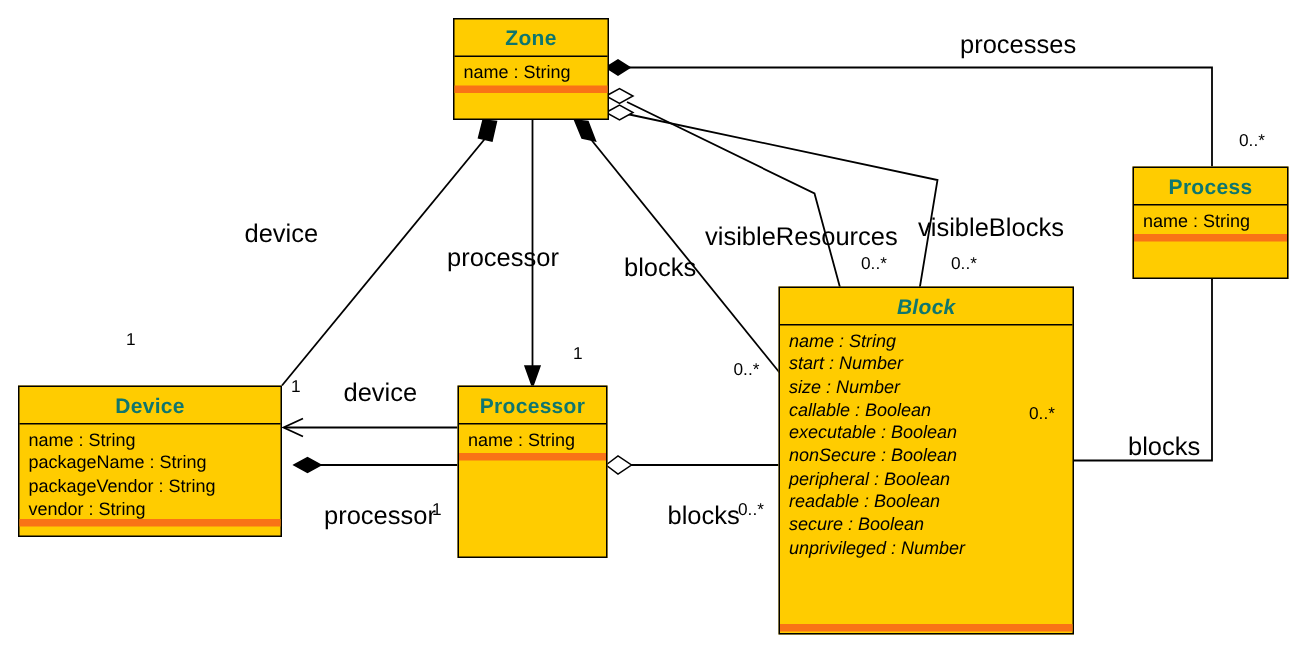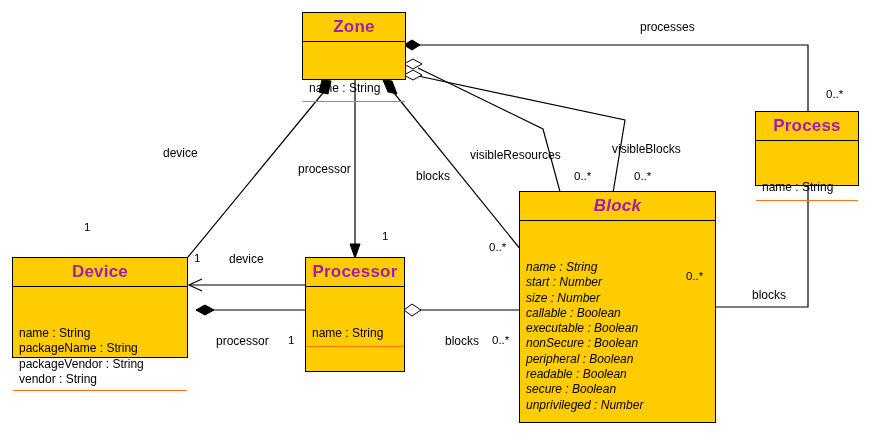--- a/index.html
+++ b/index.html
@@ -19,46 +19,45 @@
   .uml-class {
     position: absolute;
     background: #FFCC00;
     border: 1px solid #000000;
     box-sizing: border-box;
     z-index: 5;
   }
   .uml-name {
     text-align: center;
     font-weight: bold;
-    font-size: 17px;
-    color: #a21caf;
+    font-size: 14px;
+    color: #0f766e;
     padding: 4px 2px 4px 2px;
     border-bottom: 1px solid #000000;
     box-sizing: border-box;
     letter-spacing: 0.2px;
   }
   .uml-attrs {
-    border-bottom: 1px solid #f97316;
+    border-bottom: 5px solid #f97316;
     box-sizing: border-box;
     padding: 3px 6px 4px 6px;
-    margin-top: 36px;
   }
   .uml-attr {
     font-size: 12px;
     color: #000000;
     line-height: 15.3px;
     white-space: nowrap;
   }
   .uml-ops {
     box-sizing: border-box;
   }
   
   .edge-label {
     position: absolute;
-    font-size: 12px;
+    font-size: 17px;
     color: #000000;
     white-space: nowrap;
     z-index: 6;
   }
   .mult-label {
     position: absolute;
     font-size: 11.5px;
     color: #000000;
     white-space: nowrap;
     z-index: 6;

